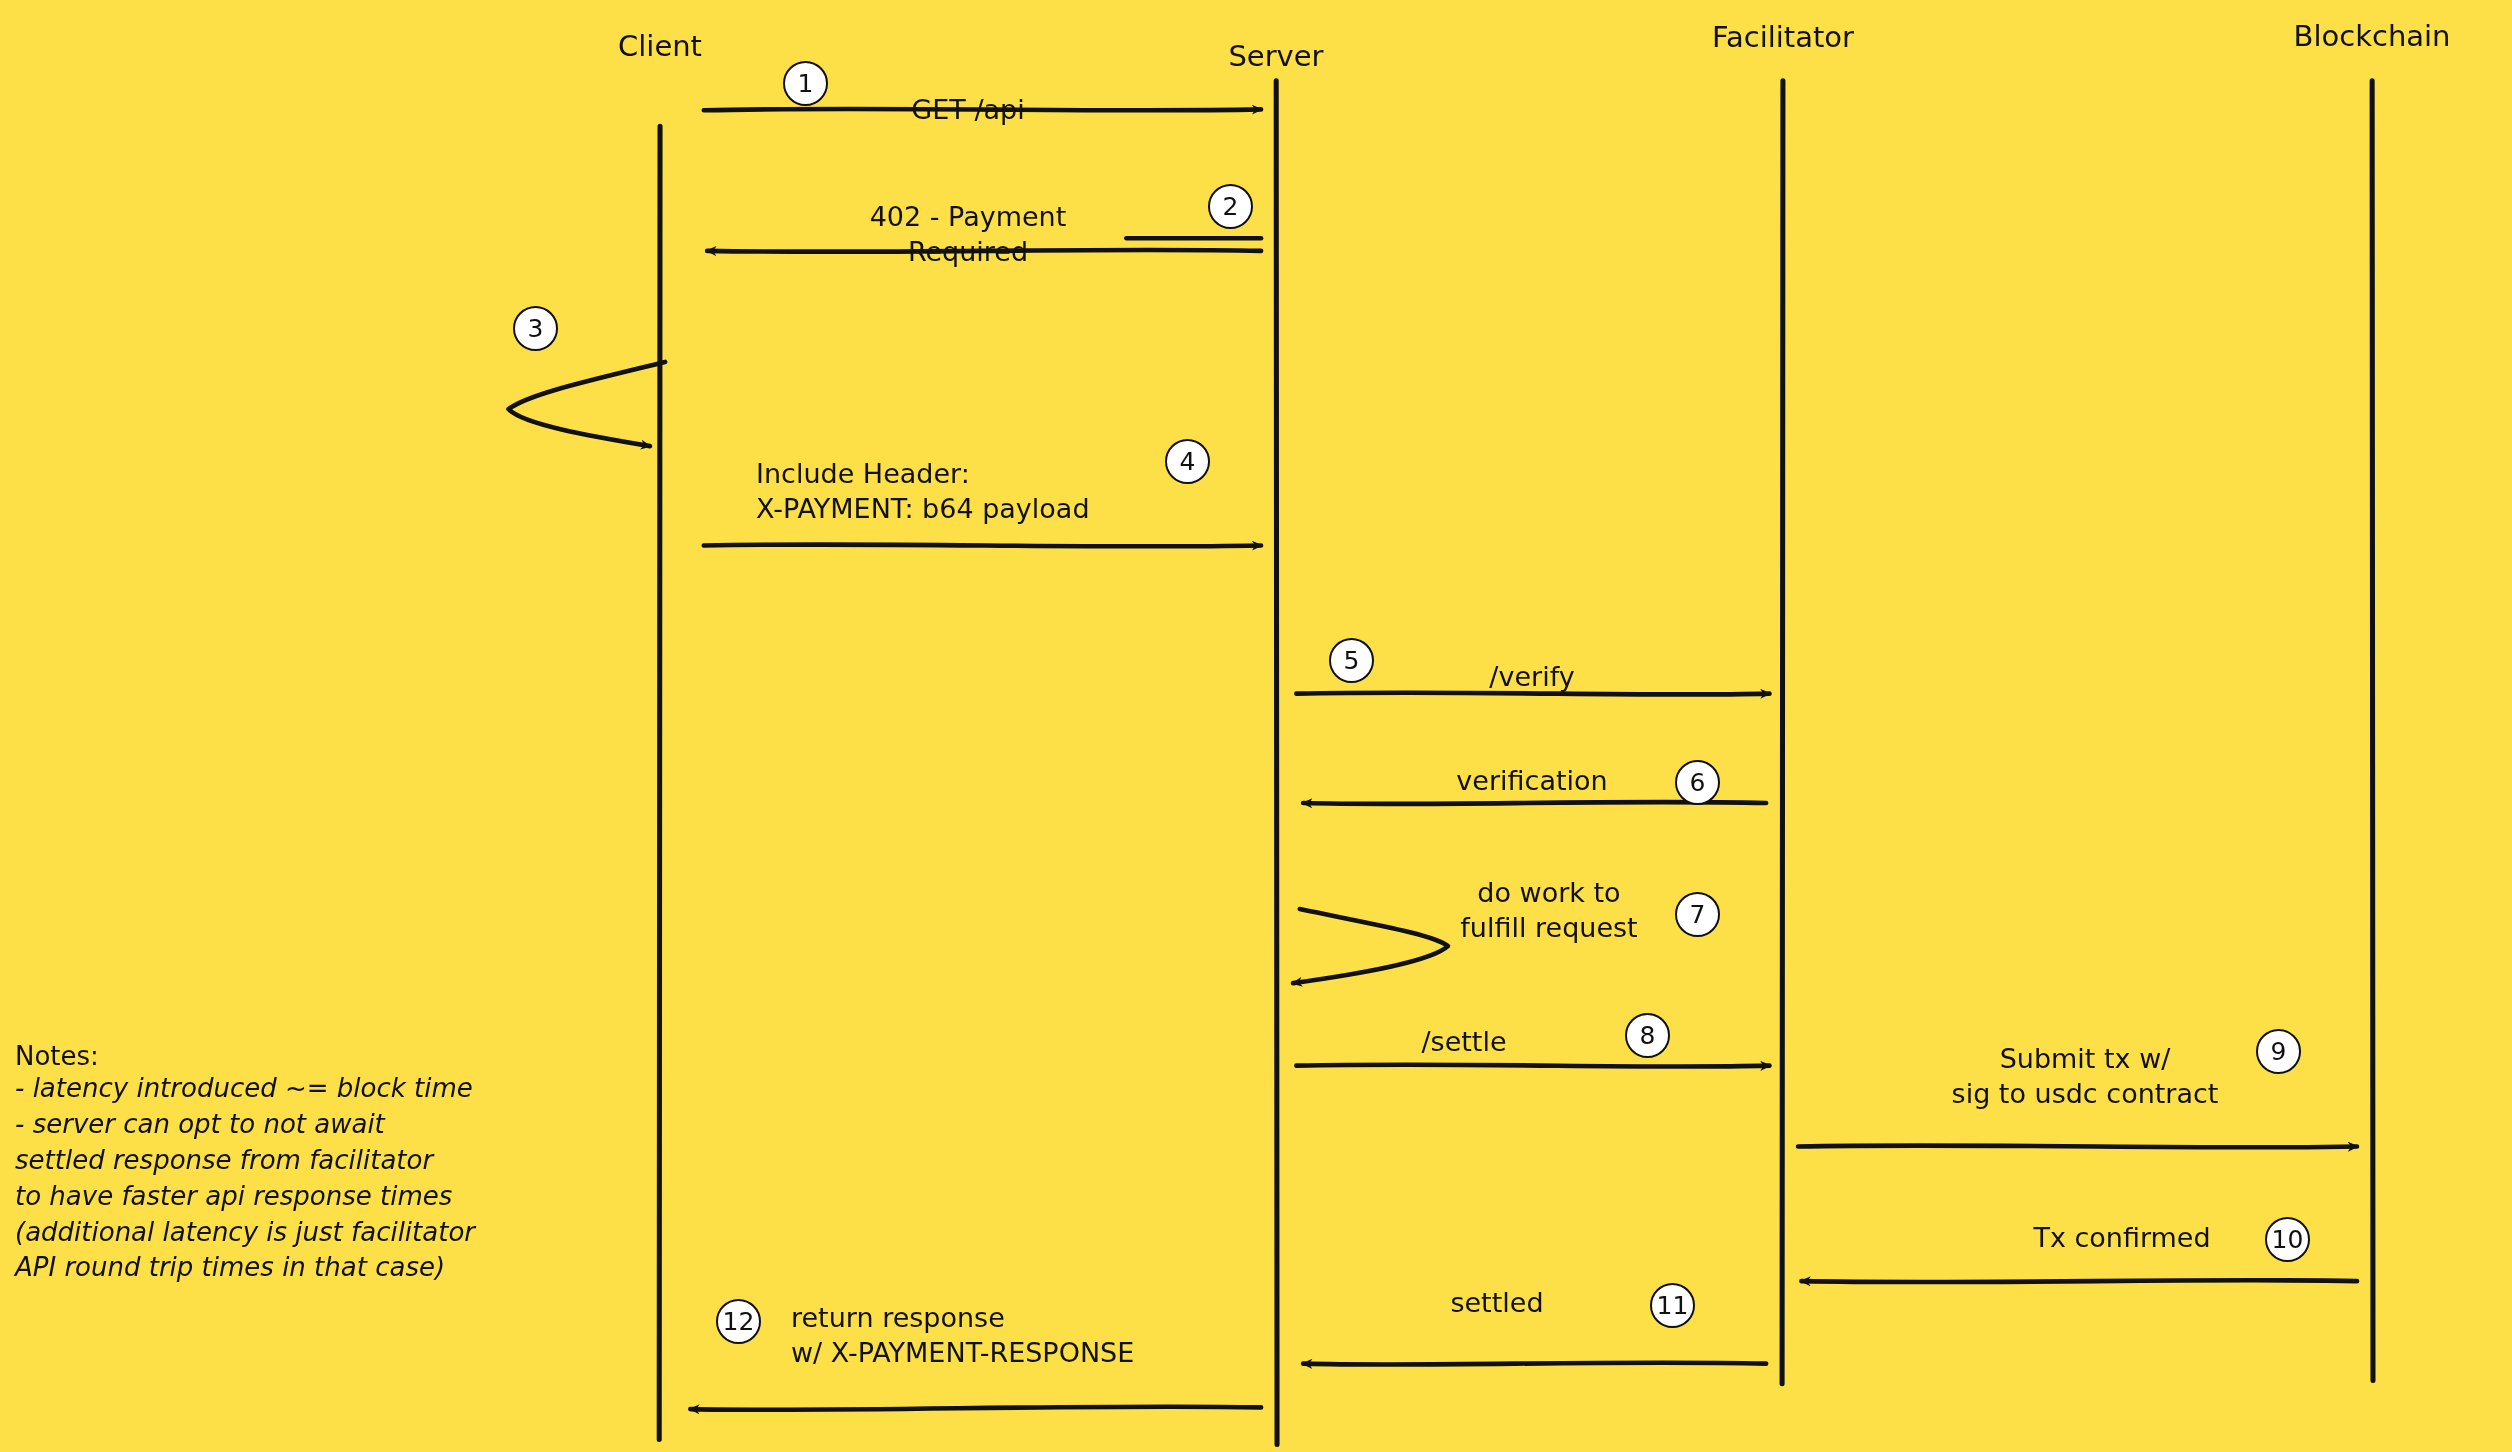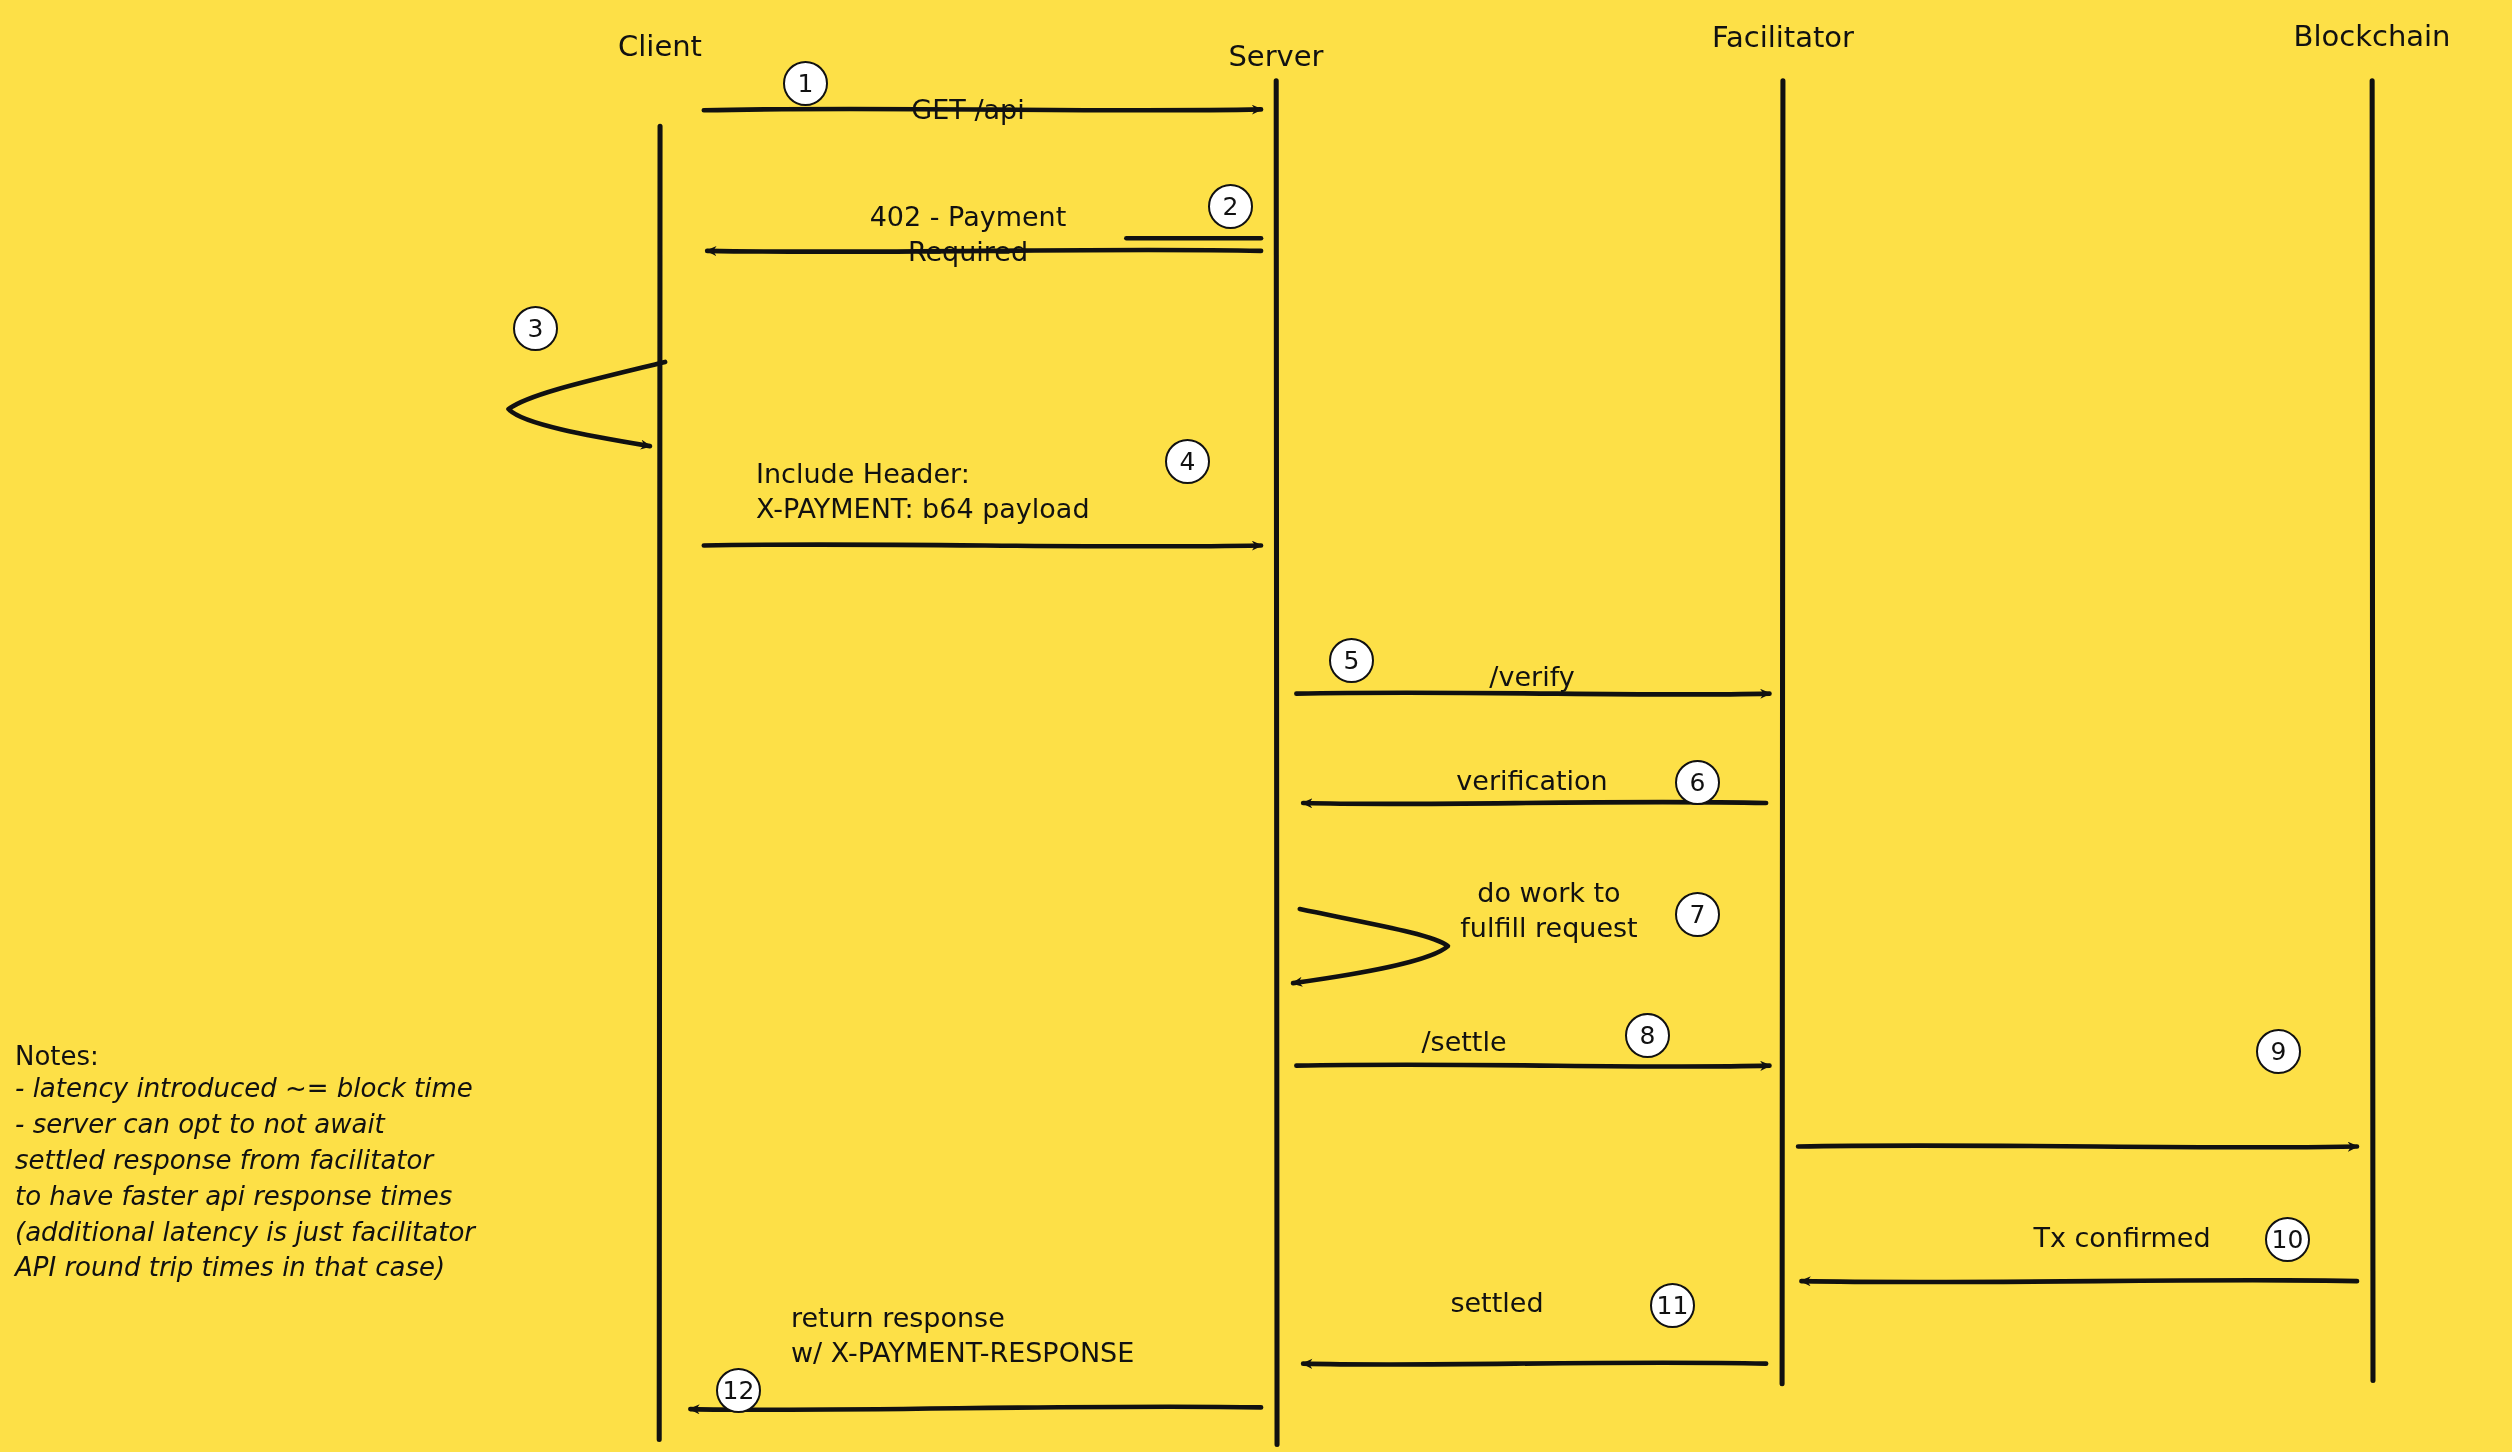--- a/index.html
+++ b/index.html
@@ -134,32 +134,34 @@
   <div class="step-badge" style="left:1208px; top:184px;">2</div>
   <div class="step-badge" style="left:513px; top:306px;">3</div>
   <div class="step-badge" style="left:1165px; top:439px;">4</div>
   <div class="step-badge" style="left:1329px; top:638px;">5</div>
   <div class="step-badge" style="left:1675px; top:760px;">6</div>
   <div class="step-badge" style="left:1675px; top:892px;">7</div>
   <div class="step-badge" style="left:1625px; top:1013px;">8</div>
   <div class="step-badge" style="left:2256px; top:1029px;">9</div>
   <div class="step-badge" style="left:2265px; top:1217px;">10</div>
   <div class="step-badge" style="left:1650px; top:1283px;">11</div>
-  <div class="step-badge" style="left:716px; top:1368px;text-align:center;">12</div>
+  <div class="step-badge" style="left:716px; top:1299px;text-align:center;">12</div>
 
   <div class="msg-label center" style="left:968px; top:93px;">GET /api</div>
   <div class="msg-label center" style="left:968px; top:200px;">402 - Payment
 Required</div>
   <div class="msg-label" style="left:756px; top:457px;">Include Header:
 X-PAYMENT: b64 payload</div>
   <div class="msg-label center" style="left:1532px; top:660px;">/verify</div>
   <div class="msg-label center" style="left:1532px; top:764px;">verification</div>
   <div class="msg-label center" style="left:1549px; top:876px;">do work to
 fulfill request</div>
   <div class="msg-label center" style="left:1464px; top:1025px;">/settle</div>
+  <div class="msg-label center" style="left:2085px; top:1042px;">Submit tx w/
+sig to usdc contract</div>
   <div class="msg-label center" style="left:2122px; top:1221px;">Tx confirmed</div>
   <div class="msg-label center" style="left:1497px; top:1286px;">settled</div>
   <div class="msg-label" style="left:791px; top:1301px;">return response
 w/ X-PAYMENT-RESPONSE</div>
 
   <div style="position:absolute; left:15px; top:1041px;">
     <div class="notes-title">Notes:</div>
     <div class="notes-block" style="position:relative; left:0; top:0;">- latency introduced ~= block time
 - server can opt to not await
 settled response from facilitator

